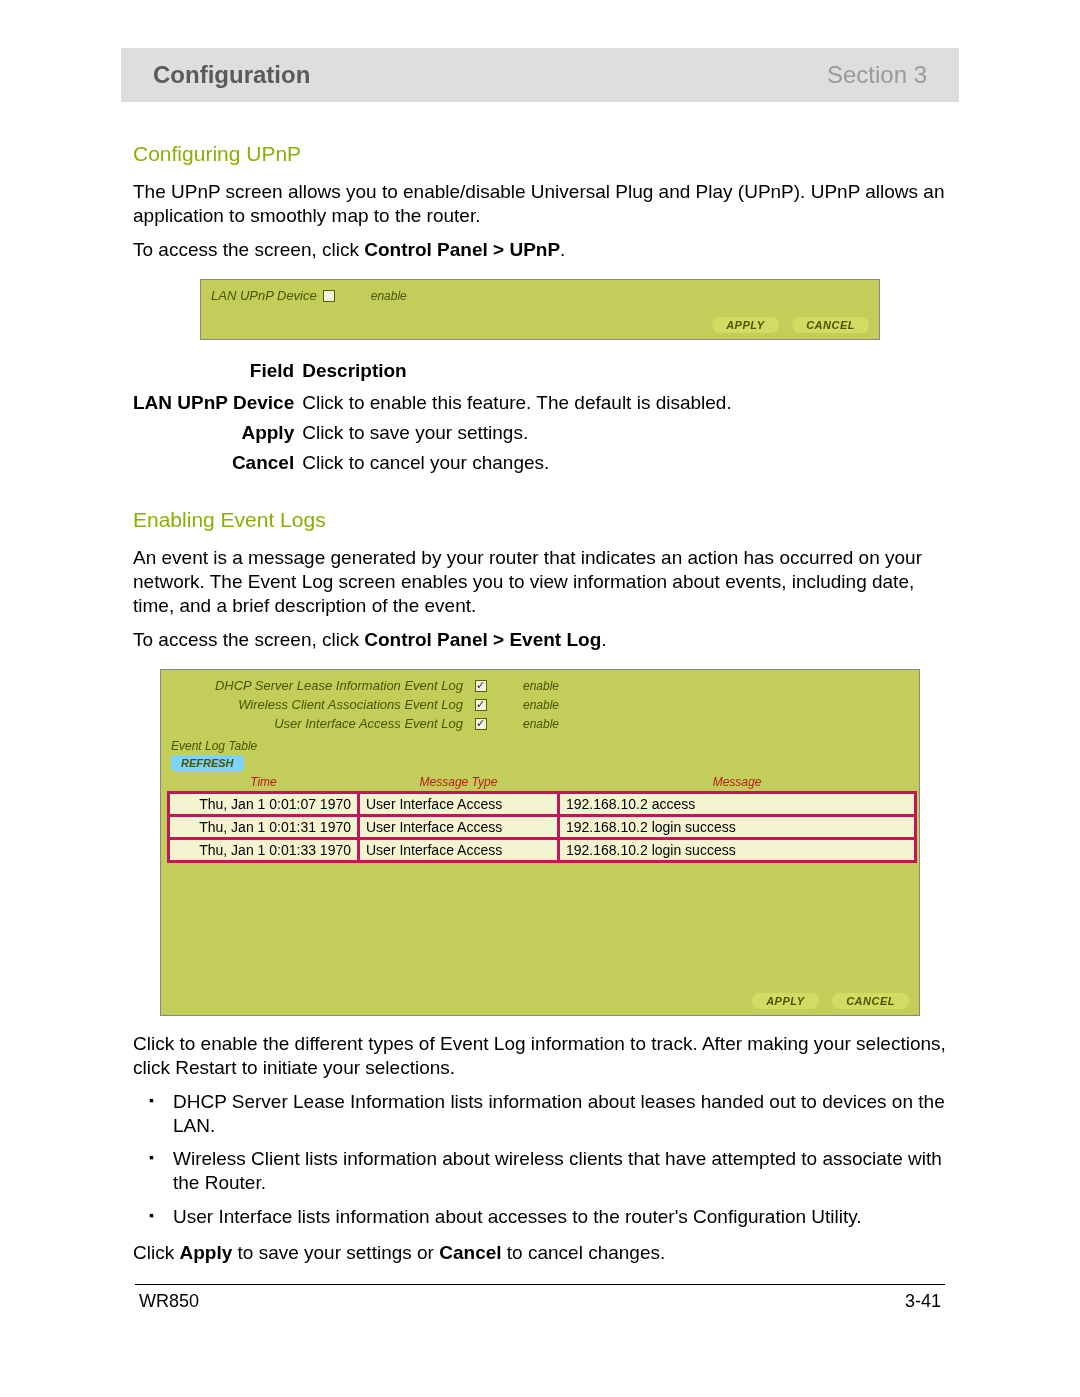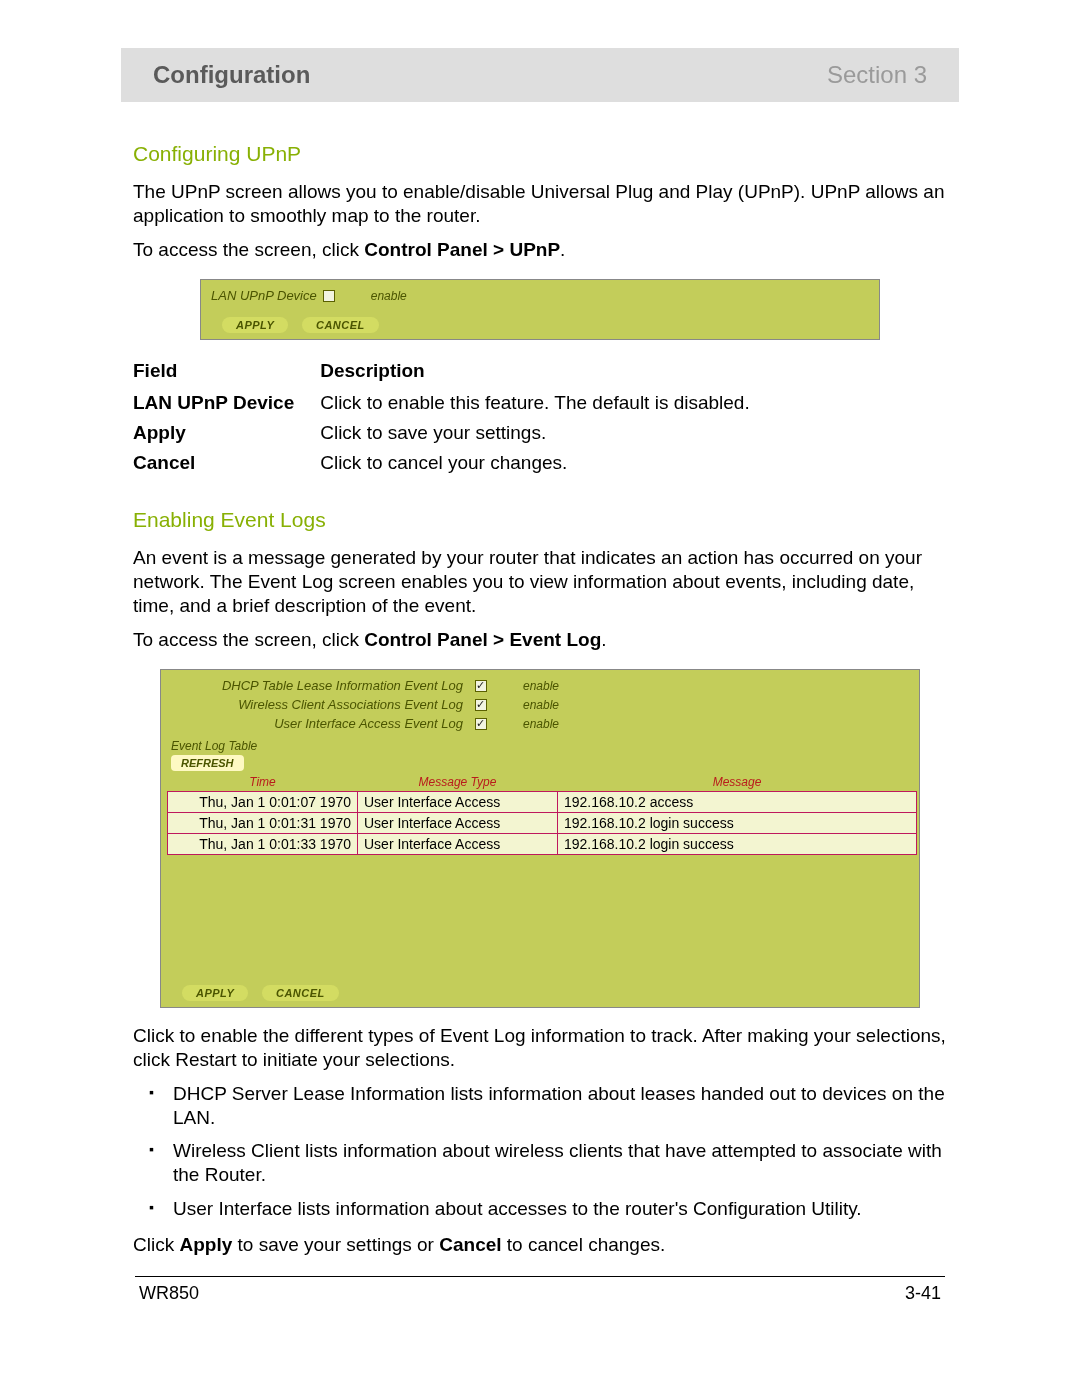--- a/index.html
+++ b/index.html
@@ -25,51 +25,51 @@
     font-family: Arial, sans-serif; font-size: 13px;
   }
   .upnp-panel { width: 680px; }
   .panel-inner { padding: 6px 10px 4px 10px; position: relative; }
   .cfg-row { display: flex; align-items: center; gap: 6px; padding: 2px 0; }
   .cfg-label { color: #4b5500; font-style: italic; font-size: 13px; }
   .cbx { width: 12px; height: 12px; background: #f2f4e0; border: 1px solid #5a6000; display: inline-block; margin-right: 2px; position: relative; }
   .cbx.checked::after { content: "\2713"; font-size: 11px; position: absolute; top: -2px; left: 0; color: #222; }
   .enable-txt { font-style: italic; color: #4b5500; font-size: 12px; margin-left: 28px; }
 
-  .btn-bar { text-align: left; padding: 8px 10px 6px 11px; }
+  .btn-bar { text-align: right; padding: 8px 10px 6px 11px; }
   .pill-btn {
     display: inline-block; background: #d3dc62; border-radius: 10px;
     padding: 2px 14px 2px 14px; margin-left: 10px; font-size: 11px;
     font-style: italic; color: #4b5500; font-weight: bold; letter-spacing: 0.5px;
   }
 
   
   table.fdesc { border-collapse: collapse; margin: 4px 0 30px 0; }
   table.fdesc td { font-size: 19px; padding: 4px 0; vertical-align: top; }
-  table.fdesc td.field { font-weight: bold; padding-right: 26px; white-space: nowrap; }
+  table.fdesc td.field { font-weight: bold; padding-right: 8px; white-space: nowrap; text-align: right; }
   table.fdesc tr.hdr td { font-weight: bold; padding-bottom: 6px; }
 
   
   .eventlog-panel { width: 760px; }
   .elog-cfg { padding: 6px 10px 2px 10px; }
   .elog-cfg .cfg-row { justify-content: flex-start; }
   .elog-cfg .cfg-label { display: inline-block; width: 298px; text-align: right; padding-right: 6px; }
 
   .elog-sub { padding: 0 0 0 4px; }
   .elog-caption { font-style: italic; color: #4b5500; font-size: 12px; padding: 4px 6px 0 6px; }
   .refresh-btn {
-    display: inline-block; background: #fef9c3; border-radius: 4px;
+    display: inline-block; background: #7dd3fc; border-radius: 4px;
     padding: 2px 10px; margin: 2px 0 2px 6px; font-size: 11px; font-style: italic;
     color: #4b5500; font-weight: bold;
   }
   table.elog { width: calc(100% - 4px); margin: 0 2px 2px 2px; border-collapse: collapse; font-size: 13px; }
   table.elog th { font-weight: normal; font-style: italic; color: #b91c1c; font-size: 12px; padding: 2px 4px; text-align: center; }
   table.elog th:nth-child(1) { width: 190px; }
   table.elog th:nth-child(2) { width: 200px; }
-  table.elog td { background: #f3f5d1; border: 1px solid #be185d; padding: 2px 6px; font-size: 14px; }
+  table.elog td { background: #f3f5d1; border: 3px solid #be185d; padding: 2px 6px; font-size: 14px; }
   table.elog td:nth-child(1) { text-align: right; }
   table.elog td:nth-child(2), table.elog td:nth-child(3) { text-align: left; }
   .elog-space { height: 120px; }
 
   
   ul.bullets { margin: 4px 0 12px 40px; padding: 0; }
   ul.bullets li { font-size: 19px; line-height: 1.25; margin: 0 0 10px 0; list-style: none; position: relative; padding-left: 0; }
   ul.bullets li::before { content: "\25AA"; position: absolute; left: -24px; top: 2px; font-size: 14px; }
 
   .footer-rule { width: 810px; margin: 20px auto 0; border-top: 1px solid #000; }
@@ -129,21 +129,21 @@
 
     <h3 class="green">Enabling Event Logs</h3>
     <p class="body">An event is a message generated by your router that indicates an action has occurred on your network. The Event Log screen enables you to view information about events, including date, time, and a brief description of the event.</p>
     <p class="body">
       <span>To access the screen, click </span><b>Control Panel &gt; Event Log</b><span>.</span>
     </p>
 
     <div class="panel eventlog-panel">
       <div class="elog-cfg">
         <div class="cfg-row">
-          <span class="cfg-label">DHCP Table Lease Information Event Log</span>
+          <span class="cfg-label">DHCP Server Lease Information Event Log</span>
           <span class="cbx checked"></span>
           <span class="enable-txt">enable</span>
         </div>
         <div class="cfg-row">
           <span class="cfg-label">Wireless Client Associations Event Log</span>
           <span class="cbx checked"></span>
           <span class="enable-txt">enable</span>
         </div>
         <div class="cfg-row">
           <span class="cfg-label">User Interface Access Event Log</span>

